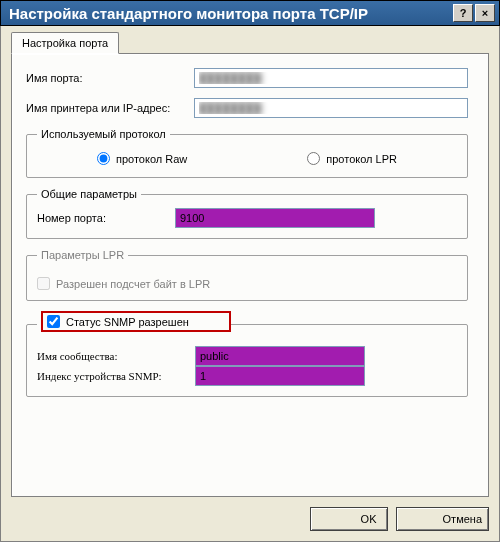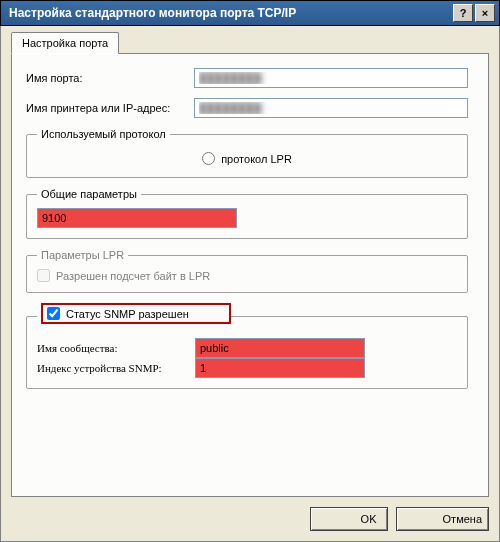--- a/index.html
+++ b/index.html
@@ -17,21 +17,21 @@
     background: linear-gradient(to bottom, #3a6ea5, #2a5a8f);
     display: flex;
     align-items: center;
     padding: 0 4px 0 8px;
     border: 1px solid #000;
   }
   .titlebar .title {
     flex: 1;
     color: #fff;
     font-weight: bold;
-    font-size: 12px;
+    font-size: 15px;
   }
   .titlebar .btn {
     width: 20px;
     height: 18px;
     margin-left: 2px;
     background: #d4d0c8;
     border: 1px solid #fff;
     border-right-color:#404040;
     border-bottom-color:#404040;
     font-size: 11px;
@@ -80,21 +80,21 @@
     gap: 8px;
   }
   .label { width: 160px; }
   .label.wide { width: 160px; }
   input[type=text] {
     flex: 1;
     height: 20px;
     border: 1px solid #7f9db9;
     padding: 1px 4px;
     font: inherit;
-    background: #ef4444;
+    background: #a21caf;
   }
   input[type=text].blurred {
     color: transparent;
     text-shadow: 0 0 6px #888;
     background: #fff;
   }
   input[type=text]:disabled {
     background: #ece9d8;
     color: #808080;
   }
@@ -183,36 +183,41 @@
 
     <div class="row">
       <span class="label wide">Имя принтера или IP-адрес:</span>
       <input type="text" class="blurred" value="████████" style="">
     </div>
 
     <fieldset>
       <legend>Используемый протокол</legend>
       <div class="radio-row">
         <label class="radio-item">
+          <input type="radio" name="proto" checked="" style="">
+          <span>протокол Raw</span>
+        </label>
+        <label class="radio-item">
           <input type="radio" name="proto" style="">
           <span>протокол LPR</span>
         </label>
       </div>
     </fieldset>
 
     <fieldset>
       <legend>Общие параметры</legend>
       <div class="row field-general">
+        <span class="label">Номер порта:</span>
         <input type="text" value="9100" style="">
       </div>
     </fieldset>
 
     <fieldset class="disabled">
       <legend>Параметры LPR</legend>
-      <div class="check-item" style="margin-top:0;">
+      <div class="check-item" style="margin-top:8px;">
         <input type="checkbox" disabled="" style="">
         <span class="cb-label">Разрешен подсчет байт в LPR</span>
       </div>
     </fieldset>
 
     <fieldset>
       <legend style="padding:0;border:none;">
         <span class="highlight-box">
           <input type="checkbox" checked="" style="">
           <span>Статус SNMP разрешен</span>

